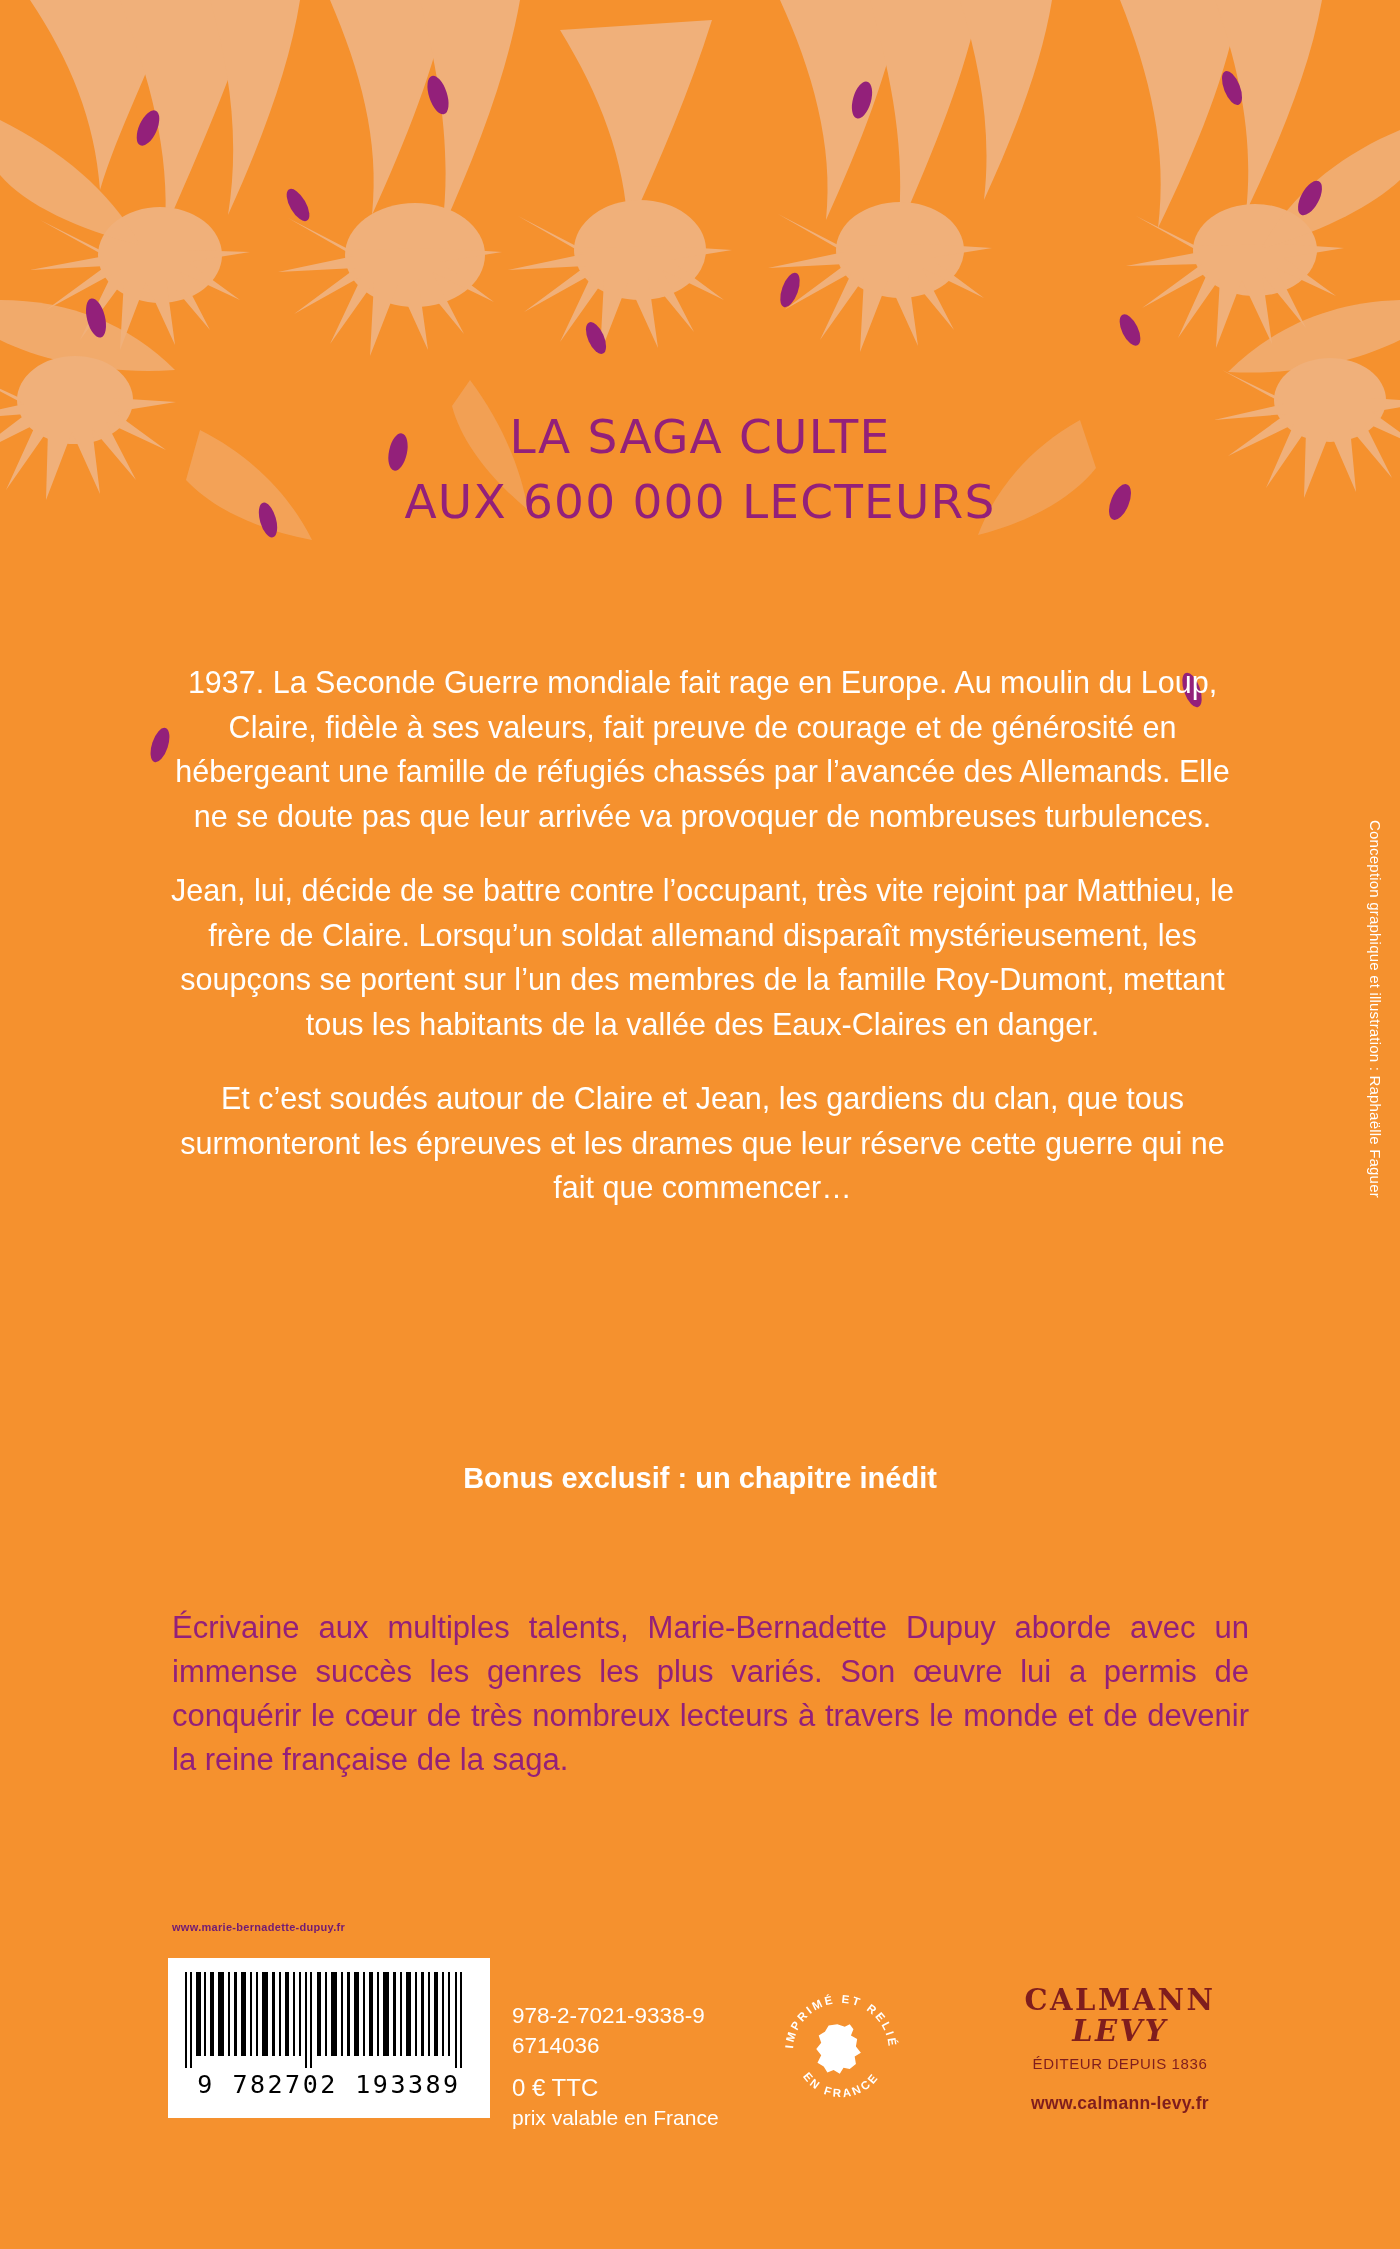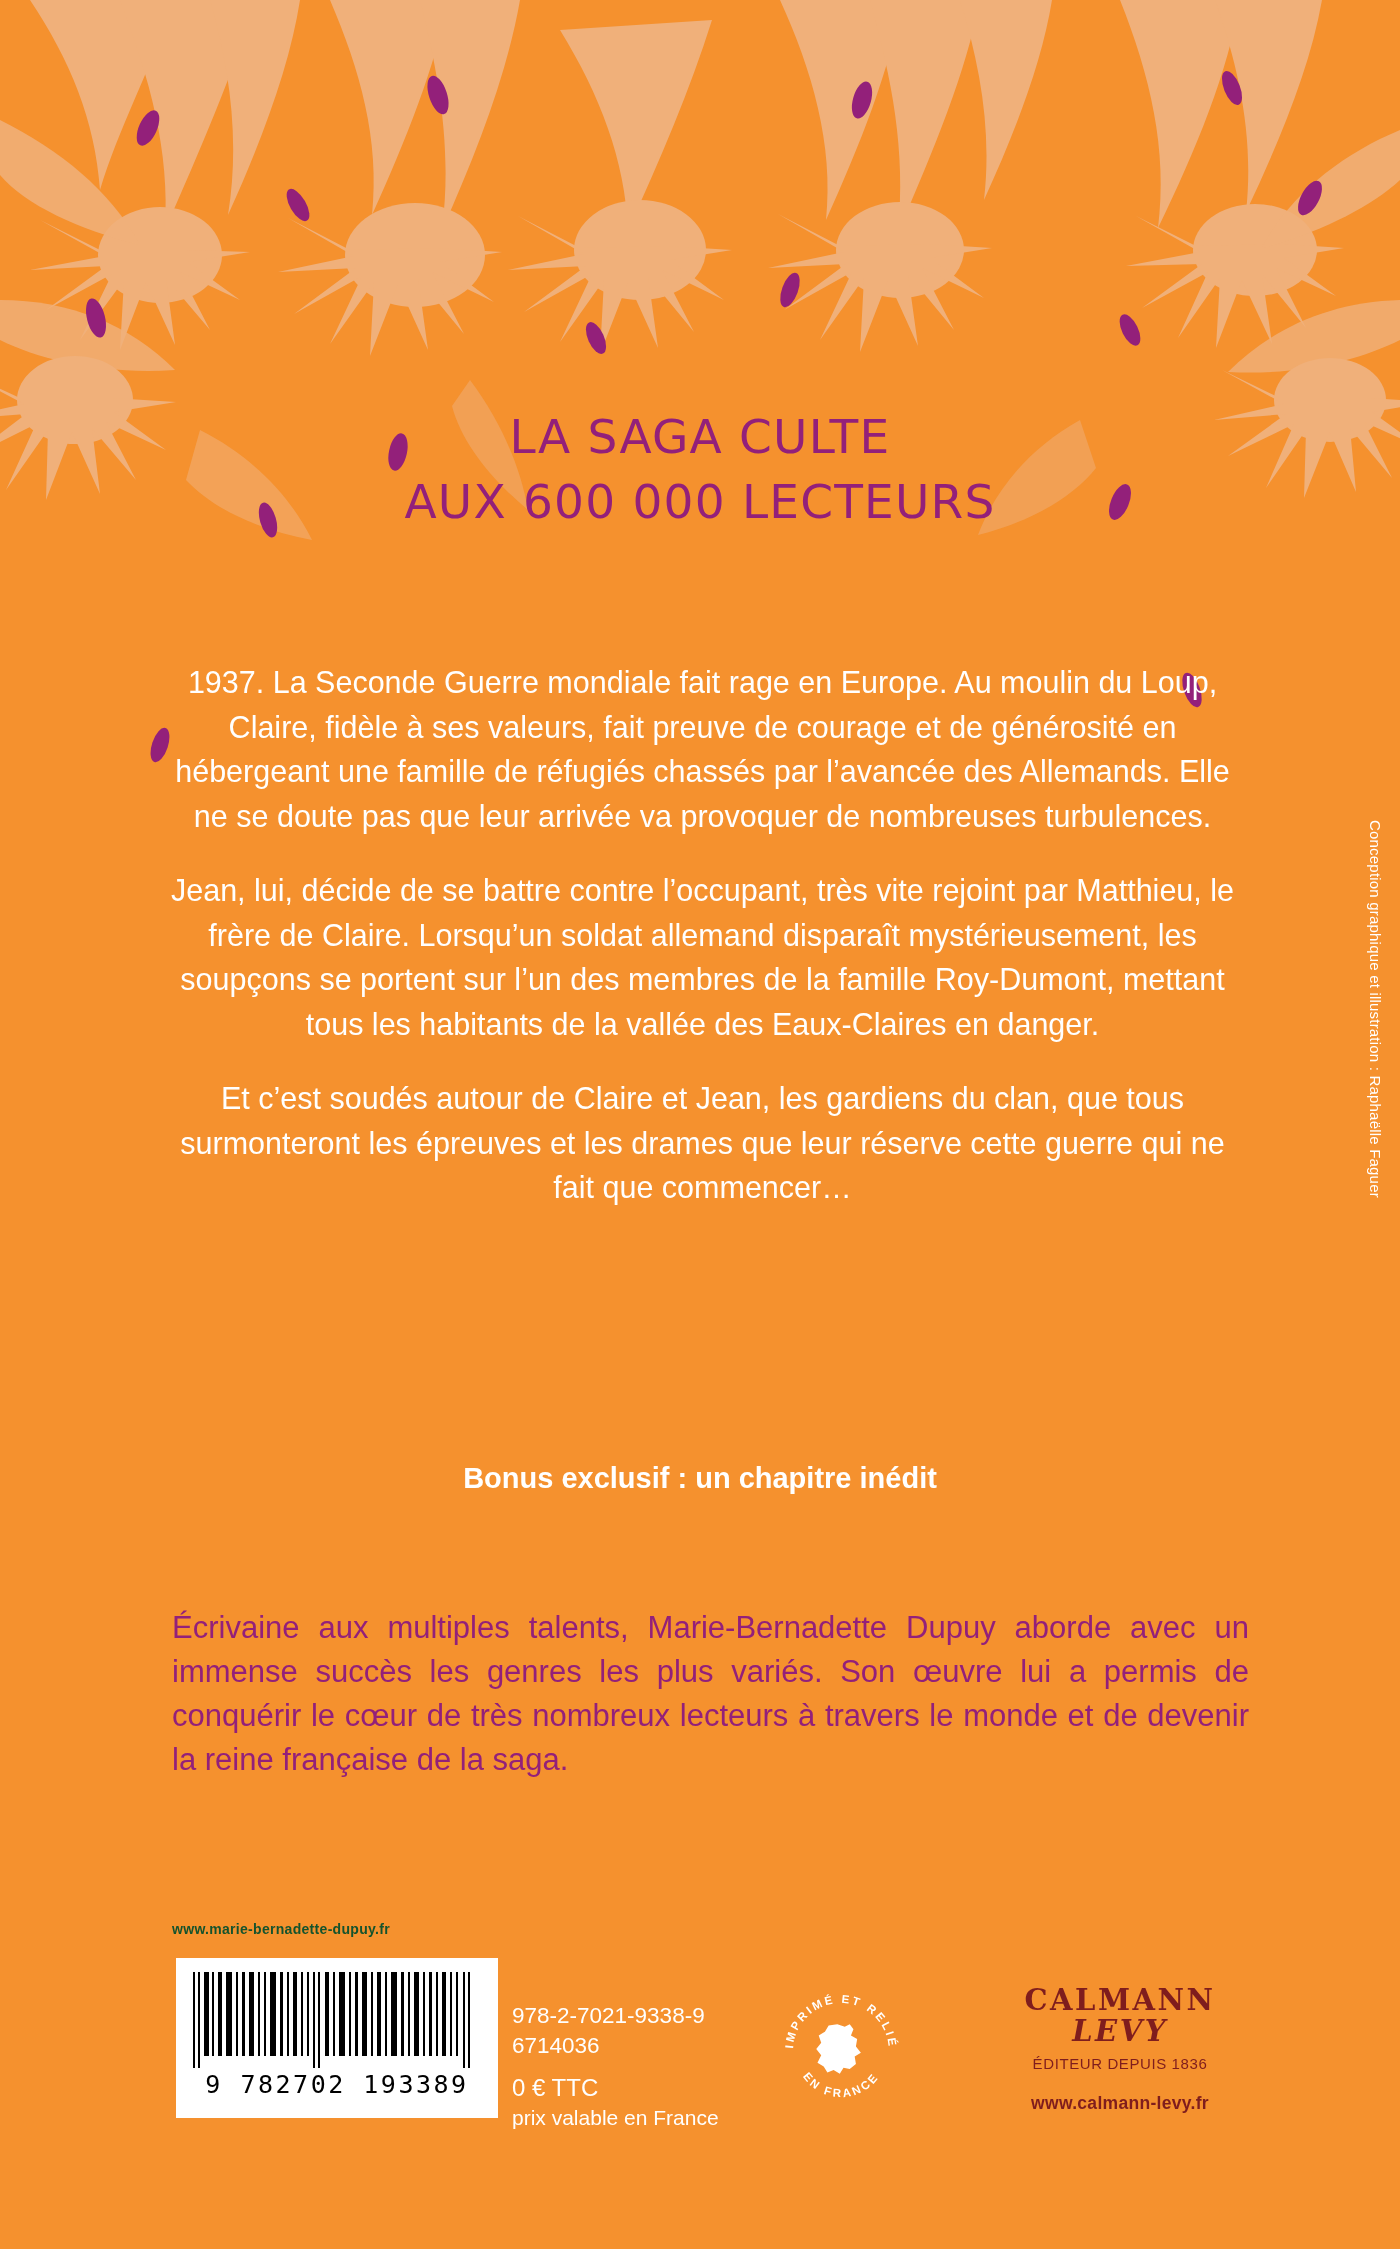--- a/index.html
+++ b/index.html
@@ -91,30 +91,30 @@
     text-align: justify;
     font-weight: 350;
   }
   .bio p { margin: 4px; }
 
   
   .site-url {
     position: absolute;
     left: 172px;
     top: 1921px;
-    color: #14532d;
-    font-size: 14px;
+    color: #701a75;
+    font-size: 11px;
     font-weight: bold;
     letter-spacing: 0.3px;
   }
 
   
   .barcode-box {
     position: absolute;
-    left: 176px;
+    left: 168px;
     top: 1958px;
     width: 322px;
     height: 160px;
     background: #ffffff;
     display: flex;
     flex-direction: column;
     align-items: center;
     justify-content: flex-start;
     padding-top: 14px;
     box-sizing: border-box;

